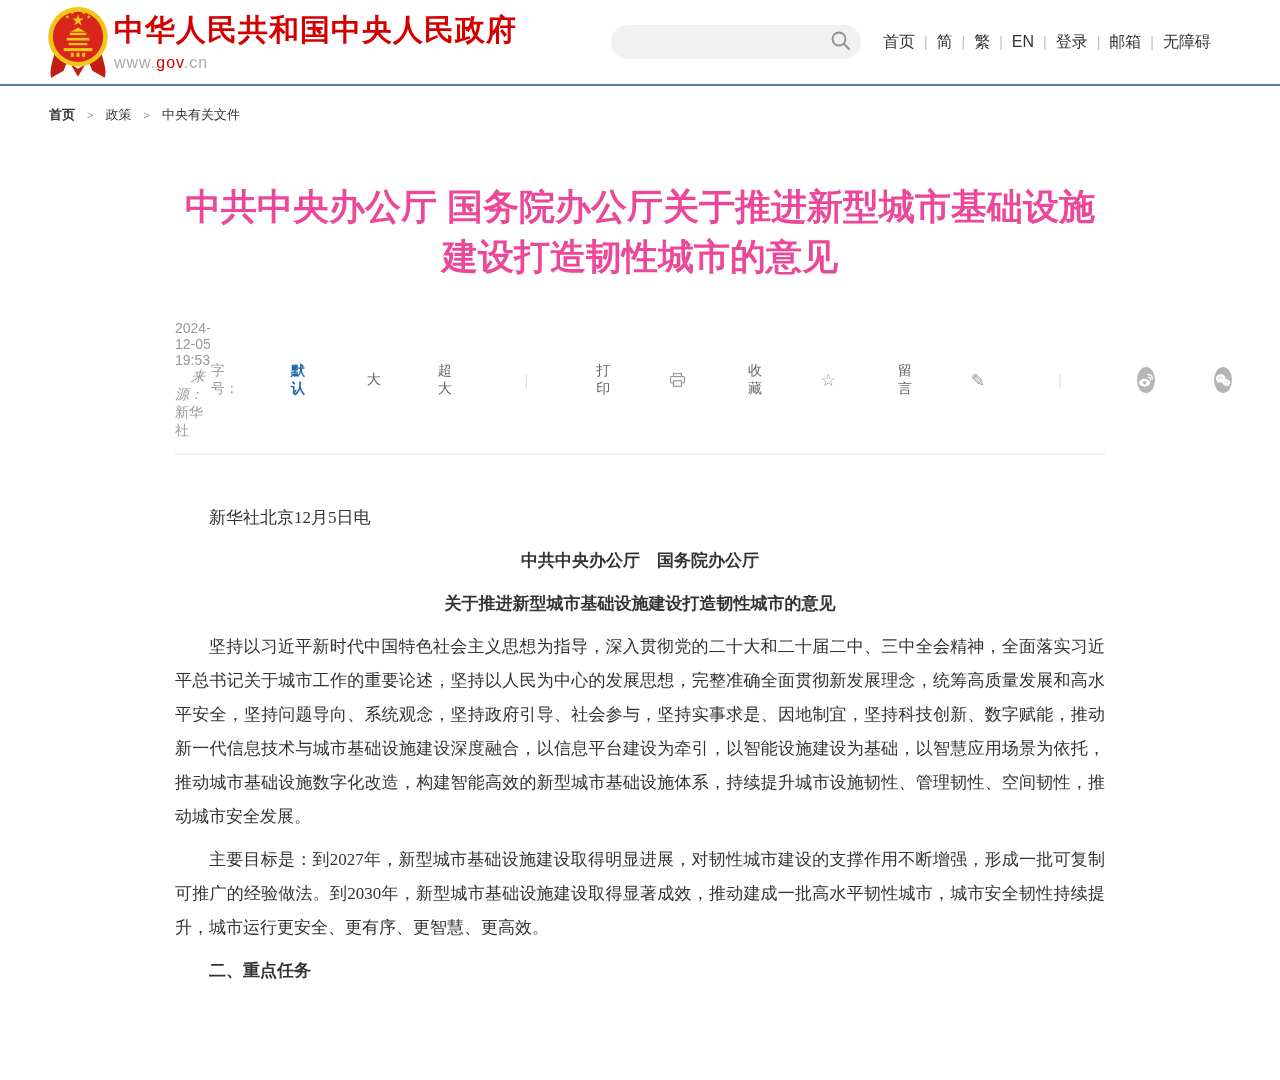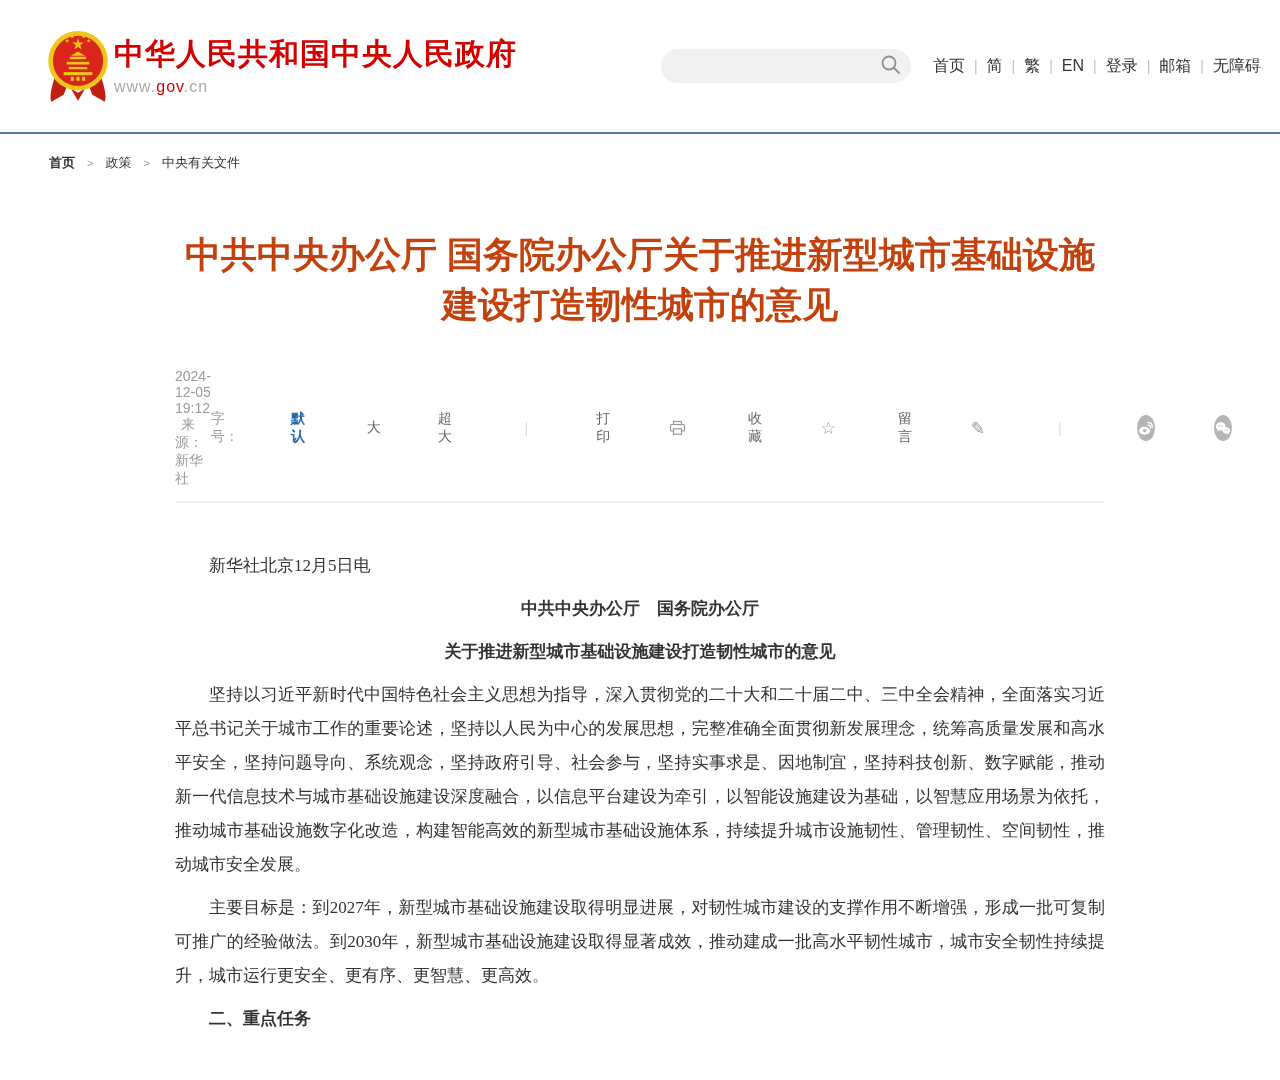--- a/index.html
+++ b/index.html
@@ -7,25 +7,25 @@
   body {
     height: 1080px;
     overflow: hidden;
     background: #ffffff;
     font-family: "Liberation Sans", "DejaVu Sans", sans-serif;
     color: #333;
   }
 
   
   .header-inner {
-    height: 132px;
+    height: 84px;
     display: flex;
     align-items: center;
     justify-content: space-between;
-    padding: 0 19px 0 46px;
+    padding: 0 69px 0 46px;
   }
   .logo { display: flex; align-items: center; text-decoration: none; cursor: pointer; }
   .logo-emblem { width: 64px; height: 78px; margin-right: 4px; margin-top: 4px; }
   .site-title {
     font-size: 30px;
     font-weight: 700;
     color: #d40000;
     letter-spacing: 1px;
     line-height: 1.1;
   }
@@ -66,34 +66,34 @@
   .breadcrumb a { color: #333; text-decoration: none; cursor: pointer; }
   .breadcrumb .home { font-weight: 700; }
   .breadcrumb .sep { color: #999; margin: 0 12px; font-size: 11px; }
 
   
   .article { width: 930px; margin: 0 auto; }
   .article-title {
     margin-top: 58px;
     font-size: 36px;
     font-weight: 700;
-    color: #c2410c;
+    color: #ec4899;
     text-align: center;
     line-height: 50px;
     font-family: "Liberation Sans", "DejaVu Sans", sans-serif;
   }
   .meta-row {
     margin-top: 38px;
     display: flex;
     justify-content: space-between;
     align-items: center;
     font-size: 14px;
   }
   .meta-left { color: #999; }
-  .meta-left .src-label { margin-left: 6px; }
+  .meta-left .src-label { margin-left: 16px; font-style: italic; }
   .toolbar { display: flex; align-items: center; color: #666; gap: 47px; }
   .toolbar .lbl { color: #999; }
   .toolbar a { color: #666; text-decoration: none; cursor: pointer; margin: 0 5px; display: inline-flex; align-items: center; }
   .toolbar a.active { color: #2266aa; font-weight: 700; }
   .toolbar .sep { color: #ddd; margin: 0 16px; }
   .toolbar .micon { margin: 0 10px 0 2px; display: inline-flex; }
   .toolbar .glyph { font-size: 17px; color: #999; margin: 0 10px 0 2px; }
   .share-circle {
     width: 26px; height: 26px; border-radius: 50%;
     background: #b5b5b5;
@@ -186,21 +186,21 @@
   <a>政策</a>
   <span class="sep">&gt;</span>
   <a>中央有关文件</a>
 </div>
 
 <main class="article">
   <h1 class="article-title">中共中央办公厅 国务院办公厅关于推进新型城市基础设施建设打造韧性城市的意见</h1>
 
   <div class="meta-row">
     <div class="meta-left">
-      <span>2024-12-05 19:12</span>
+      <span>2024-12-05 19:53</span>
       <span class="src-label">来源：</span><span>新华社</span>
     </div>
 
     <div class="toolbar">
       <span class="lbl">字号：</span>
       <a class="active">默认</a>
       <a>大</a>
       <a>超大</a>
       <span class="sep">|</span>
 

